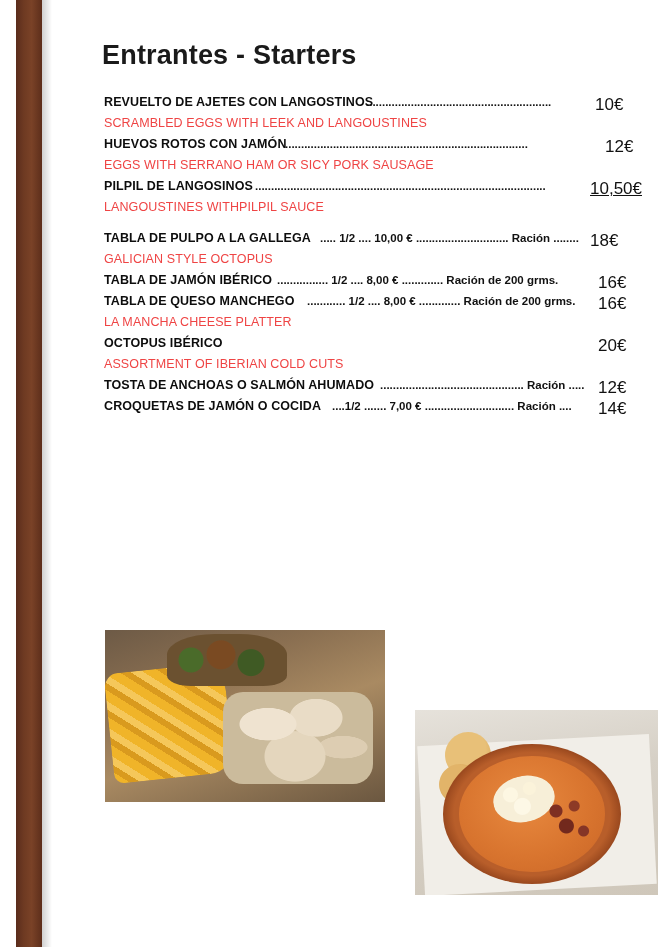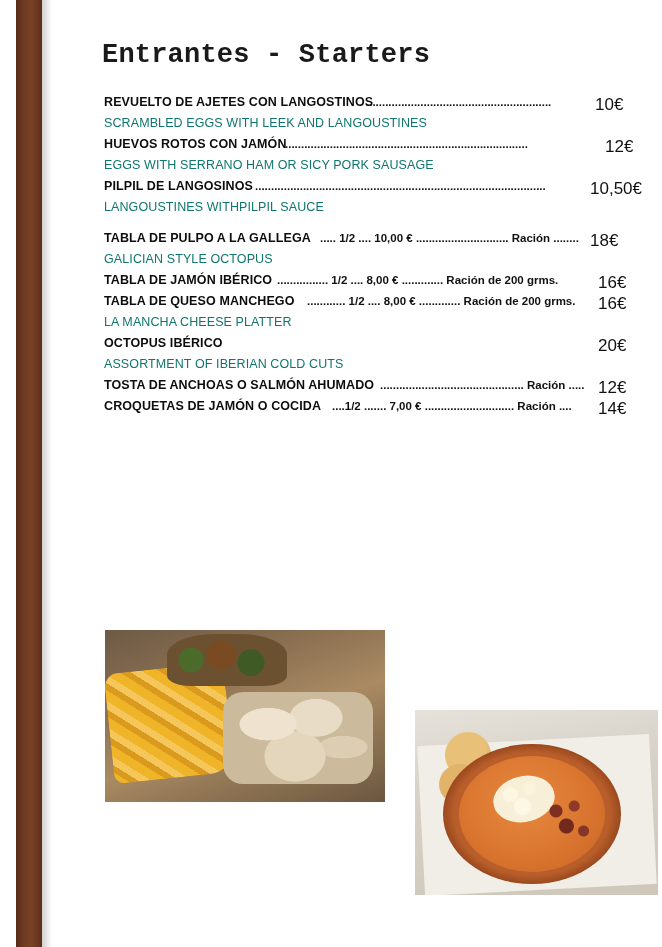--- a/index.html
+++ b/index.html
@@ -46,21 +46,21 @@
 
   h1.title {
     position: absolute;
     left: 2px;
     top: 40px;
     margin: 0;
     font-size: 27px;
     font-weight: bold;
     letter-spacing: 0.2px;
     color: #1a1a1a;
-    font-family: Liberation Mono, monospace;
+    font-family: Liberation Sans, sans-serif;
   }
 
   .menu {
     position: absolute;
     left: 0;
     top: 95px;
     width: 556px;
   }
 
   .row {
@@ -83,21 +83,21 @@
     font-family: "Liberation Sans", sans-serif;
   }
   .en {
     position: absolute;
     left: 4px;
     top: 0;
     font-size: 12.5px;
     font-weight: normal;
     letter-spacing: 0.1px;
     white-space: nowrap;
-    color: #0f766e;
+    color: #ef4444;
     font-family: "Liberation Sans", sans-serif;
   }
   .mid {
     position: absolute;
     top: 1px;
     font-size: 11.5px;
     font-weight: bold;
     color: #111111;
     white-space: nowrap;
     letter-spacing: 0px;
@@ -293,21 +293,21 @@
         <span class="mid" style="left:185px;">............................................................................</span>
         <span class="price" style="left:505px;">12€</span>
       </div>
       <div class="row">
         <span class="en">EGGS WITH SERRANO HAM OR SICY PORK SAUSAGE</span>
       </div>
 
       <div class="row">
         <span class="es">PILPIL DE LANGOSINOS</span>
         <span class="mid" style="left:155px;">...........................................................................................</span>
-        <span class="price" style="left:490px;">10,50€</span>
+        <span class="price" style="left:490px;text-decoration:underline;">10,50€</span>
       </div>
       <div class="row gap">
         <span class="en">LANGOUSTINES WITHPILPIL SAUCE</span>
       </div>
 
       <div class="row">
         <span class="es">TABLA DE PULPO A LA GALLEGA</span>
         <span class="mid" style="left:190px;padding-left:30px;">..... 1/2 .... 10,00 € ............................. Ración ........</span>
         <span class="price" style="left:490px;">18€</span>
       </div>

